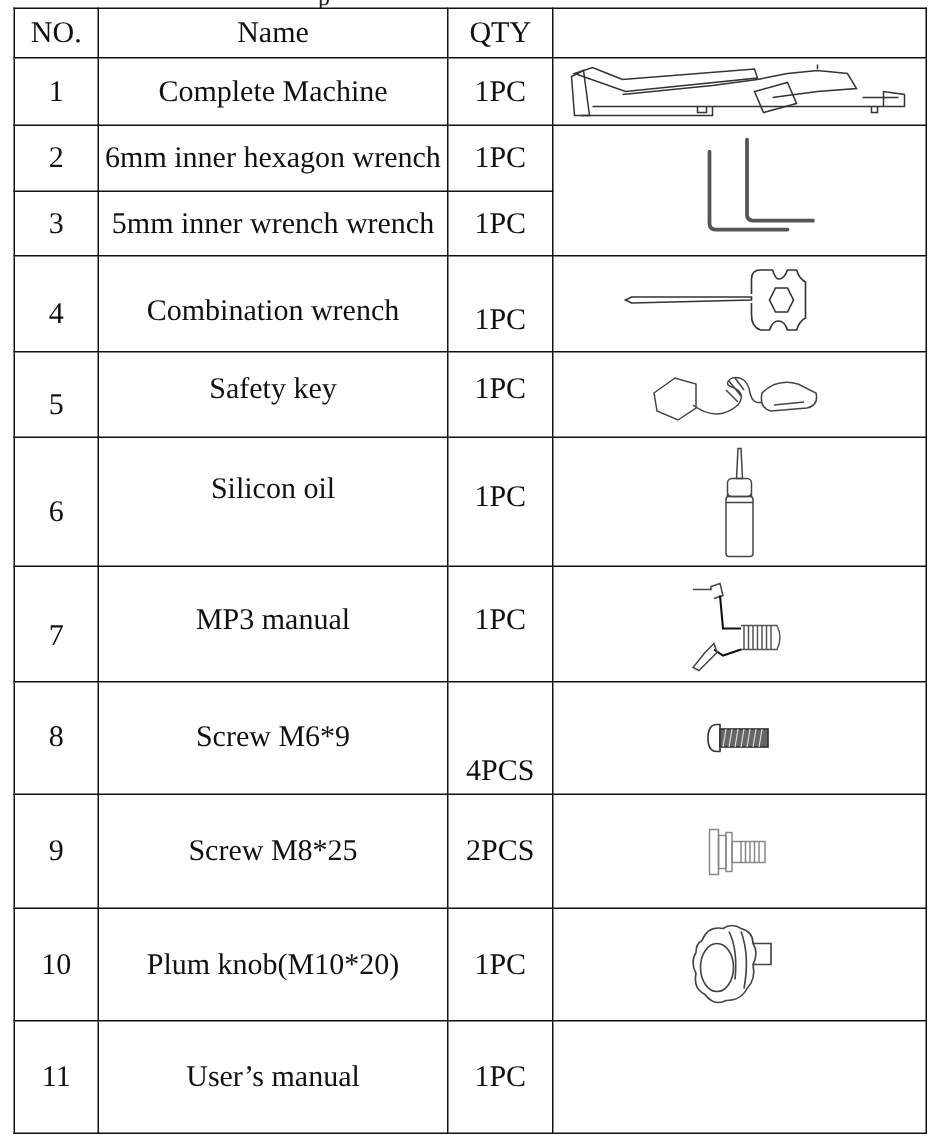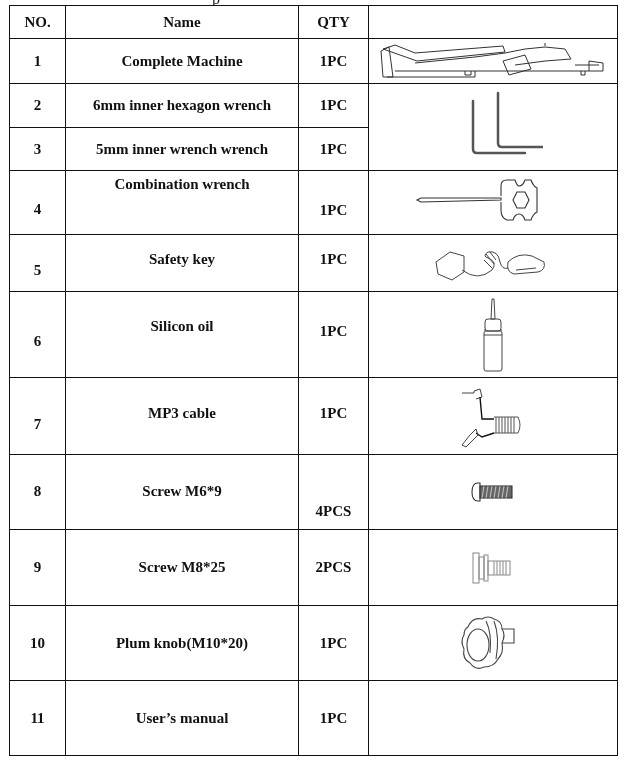--- a/index.html
+++ b/index.html
@@ -3,22 +3,22 @@
   <meta charset="utf-8">
   <style>
     html, body { margin: 0; padding: 0; background: #ffffff; }
     body { width: 625px; height: 760px; position: relative; overflow: hidden;
            font-family: "Liberation Serif", "DejaVu Serif", serif; color: #111; }
     .clip-title { position: absolute; left: 0; top: -12px; width: 625px; text-align: center;
                   font-size: 16px; height: 18px; overflow: hidden; color: #222; }
     .clip-title span { position: absolute; left: 212px; top: 2px; }
     table.parts { position: absolute; left: 9px; top: 5px; border-collapse: collapse;
                   table-layout: fixed; }
-    table.parts td, table.parts th { border: 1.5px solid #111; padding: 0; font-weight: bold;
-                  font-size: 15px; text-align: center; vertical-align: middle; }
+    table.parts td, table.parts th { border: 1.5px solid #111; padding: 0; font-weight: normal;
+                  font-size: 20px; text-align: center; vertical-align: middle; }
     col.c-no { width: 56px; } col.c-name { width: 233px; } col.c-qty { width: 70px; } col.c-img { width: 249px; }
     .cell { position: relative; width: 100%; height: 100%; }
     .txt { position: absolute; left: 0; right: 0; text-align: center; white-space: nowrap; }
     svg { display: block; margin: 0 auto; }
   </style>
 </head>
 <body>
 
 <div class="clip-title">
     <span>p</span>
@@ -78,21 +78,21 @@
   <tr style="height:43px">
     <td>3</td>
     <td>5mm inner wrench wrench</td>
     <td>1PC</td>
   </tr>
 
   <tr style="height:64px">
     <td style="padding-top:14px">4</td>
     <td>
       <div class="cell" style="height:62px">
-            <span class="txt" style="top:4px">Combination wrench</span>
+            <span class="txt" style="top:24px">Combination wrench</span>
           </div>
     </td>
     <td>
       <div class="cell" style="height:62px">
             <span class="txt" style="top:30px">1PC</span>
           </div>
     </td>
     <td>
       <svg width="160" height="50" viewBox="0 0 160 50">
         <g fill="none" stroke="#333" stroke-width="1.1">
@@ -133,21 +133,21 @@
           <path d="M12 34 L12 36 M28 34 L28 36"></path>
           <rect x="11" y="36" width="18" height="40" rx="2"></rect>
           <line x1="11" y1="40" x2="29" y2="40"></line>
         </g>
       </svg>
     </td>
   </tr>
 
   <tr style="height:77px">
     <td style="padding-top:16px">7</td>
-    <td style="padding-bottom:6px">MP3 cable</td>
+    <td style="padding-bottom:6px">MP3 manual</td>
     <td style="padding-bottom:6px">1PC</td>
     <td>
       <svg width="70" height="66" viewBox="0 0 70 66">
         <g fill="none" stroke="#444" stroke-width="1">
           <path d="M4 10 L16 10 L16 8 L22 6 L24 14 L18 16"></path>
           <path d="M22 14 L24 36 L36 36" stroke="#111" stroke-width="1.4"></path>
           <path d="M36 34 L60 34 Q64 42 60 50 L36 50" stroke="#555"></path>
           <path d="M38 34 L38 50 M41 34 L41 50 M44 34 L44 50 M47 34 L47 50 M50 34 L50 50 M53 34 L53 50 M56 34 L56 50" stroke="#555"></path>
           <path d="M36 50 L24 54 L18 50" stroke="#111" stroke-width="1.4"></path>
           <path d="M18 46 L12 52 L4 62 L8 64 L16 56 L20 52 Z"></path>

